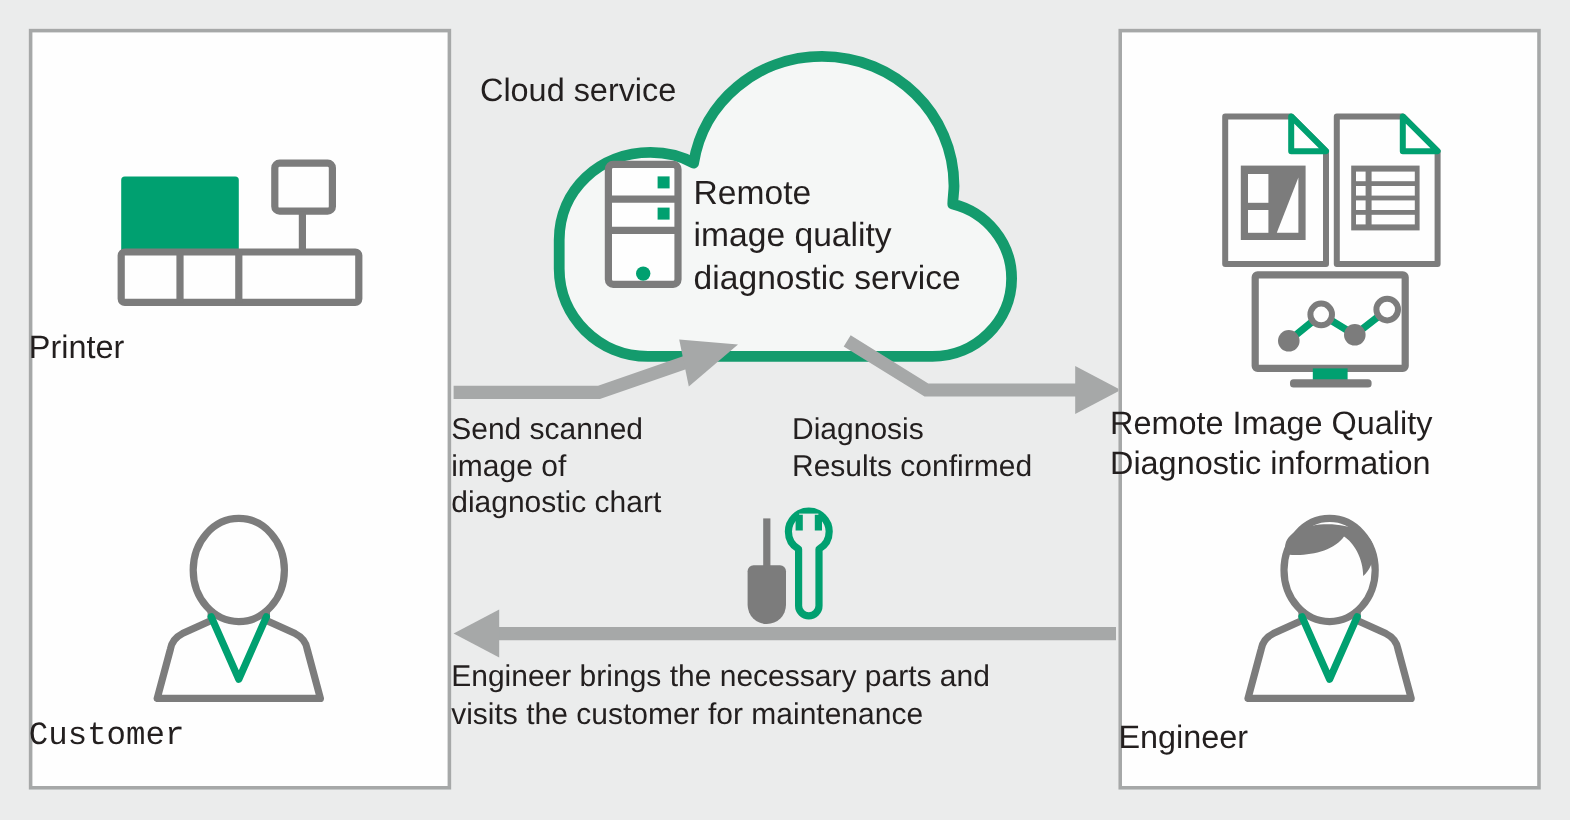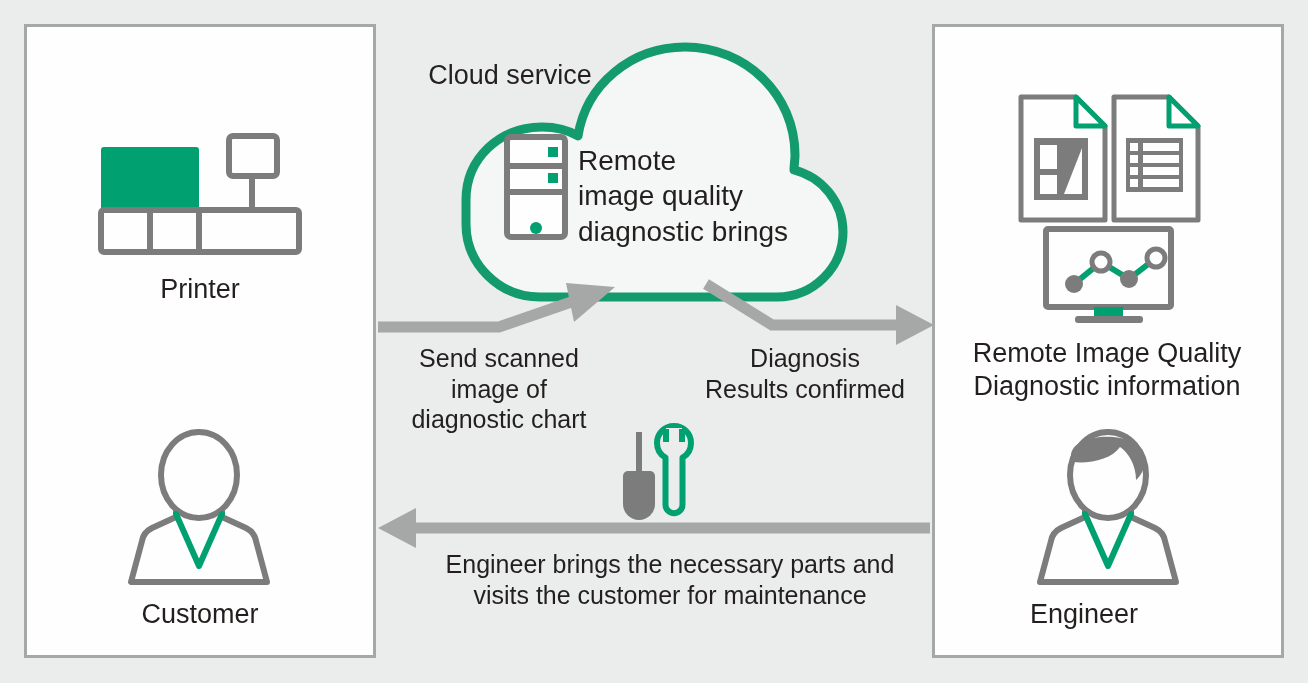--- a/index.html
+++ b/index.html
@@ -17,32 +17,31 @@
     position:absolute;
     background:#fefefe;
     border:3px solid #a6a8a8;
     box-sizing:border-box;
   }
   #panel-left{left:24px;top:24px;width:352px;height:634px;}
   #panel-right{left:932px;top:24px;width:352px;height:634px;}
 
   .caption{
     position:absolute;
-    text-align:center;
     line-height:1.22;
     color:#231f1f;
     white-space:pre-line;
   }
 
   
   #label-printer{left:24px;top:273px;width:352px;font-size:27px;}
-  #label-customer{left:24px;top:598px;width:352px;font-size:27px;}
+  #label-customer{left:24px;top:598px;width:352px;font-size:27px;font-family:Liberation Mono, monospace;}
   #label-engineer{left:932px;top:598px;width:304px;font-size:27px;}
   #label-rqd{left:925px;top:337px;width:364px;font-size:27px;}
-  #label-cloud{left:400px;top:59px;width:220px;font-size:27px;text-align:center;}
+  #label-cloud{left:400px;top:59px;width:220px;font-size:27px;text-align:left;}
 
   
   #cap-send{left:376px;top:343px;width:246px;font-size:25px;}
   #cap-diag{left:660px;top:343px;width:290px;font-size:25px;}
   #cap-bottom{left:376px;top:549px;width:588px;font-size:25px;}
 
   .cloud-text{
     position:absolute;
     left:578px;top:143px;width:280px;
     font-size:28px;line-height:1.26;
@@ -107,21 +106,21 @@
       <line x1="507" y1="166" x2="565" y2="166" stroke="#7c7c7c" stroke-width="6"></line>
       <line x1="507" y1="192" x2="565" y2="192" stroke="#7c7c7c" stroke-width="6"></line>
       <rect x="548" y="147" width="10" height="10" fill="#00a070"></rect>
       <rect x="548" y="173" width="10" height="10" fill="#00a070"></rect>
       <circle cx="536" cy="228" r="6" fill="#00a070"></circle>
     </g>
   </svg>
 
   <div class="cloud-text">Remote
 image quality
-diagnostic brings</div>
+diagnostic service</div>
   <div class="caption" id="label-cloud">Cloud service</div>
 
   <svg width="1308" height="683" aria-hidden="true">
     <path d="M378 327 L499 327 L577 300" fill="none" stroke="#a6a8a8" stroke-width="11" stroke-linejoin="miter"></path>
     <path d="M615 287 L574 322 L566 283 Z" fill="#a6a8a8"></path>
   </svg>
 
   <svg width="1308" height="683" aria-hidden="true">
     <path d="M706 284 L772 325 L902 325" fill="none" stroke="#a6a8a8" stroke-width="11" stroke-linejoin="miter"></path>
     <path d="M934 325 L896 345 L896 305 Z" fill="#a6a8a8"></path>

